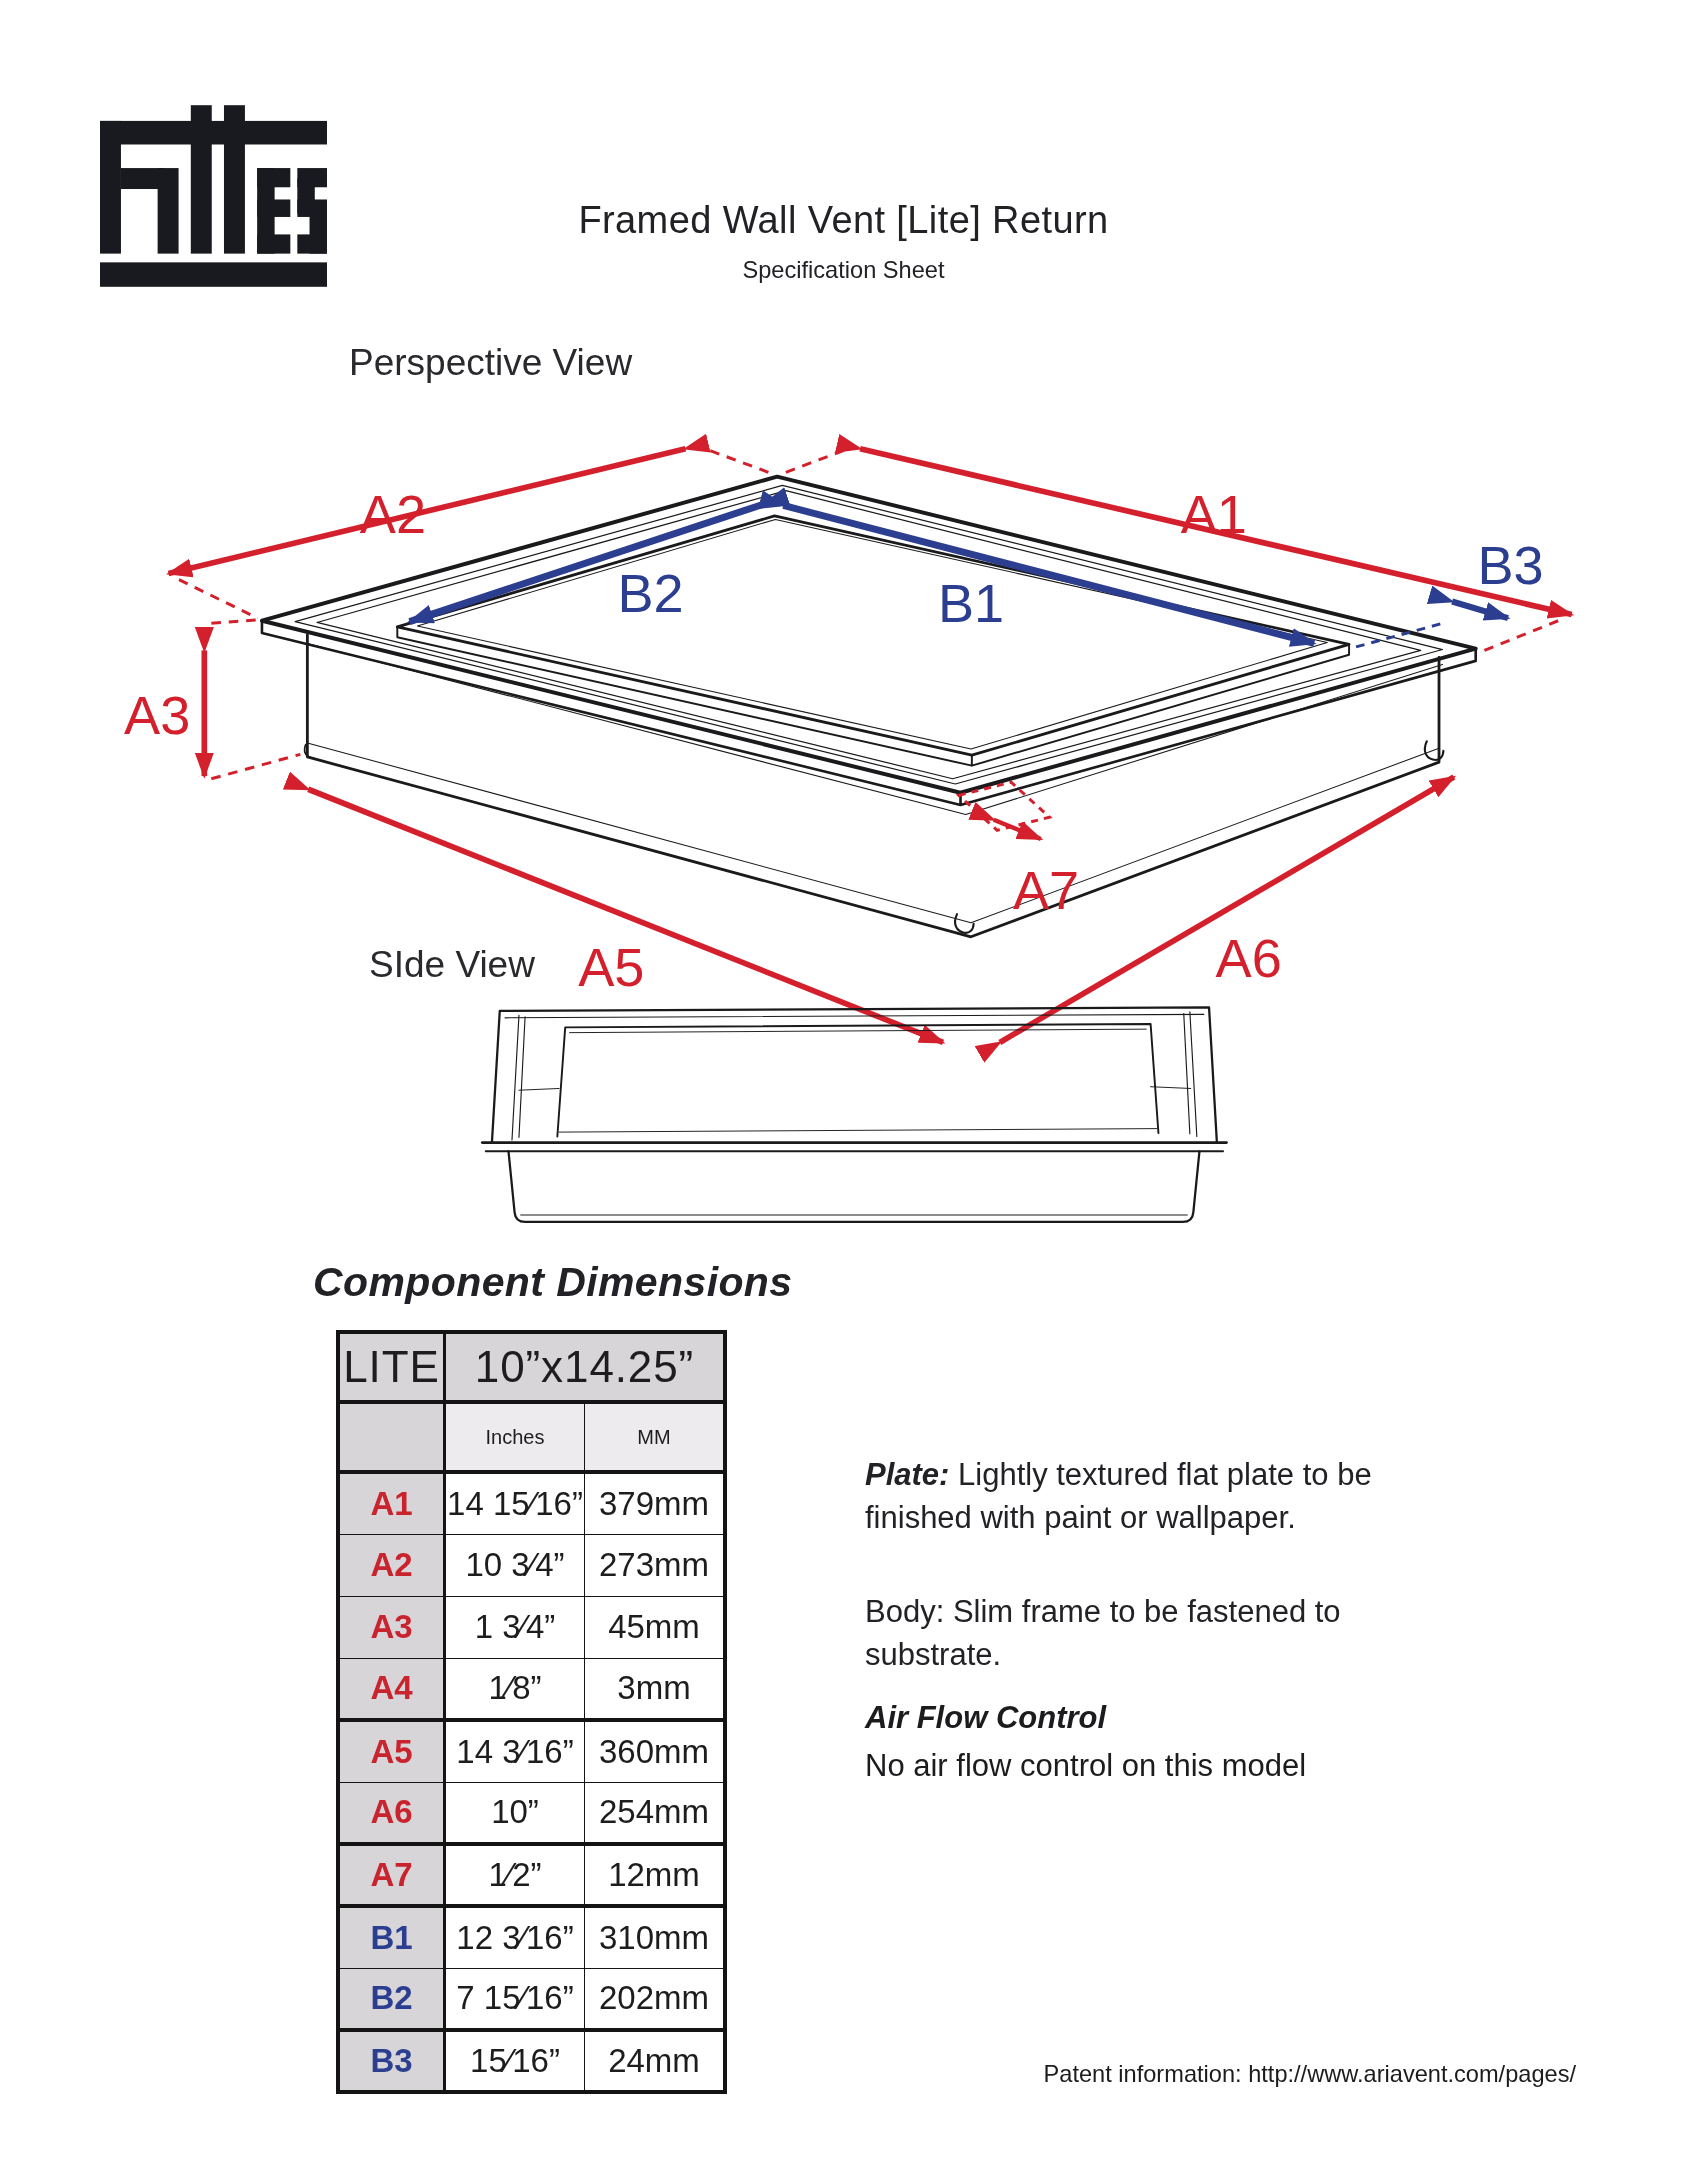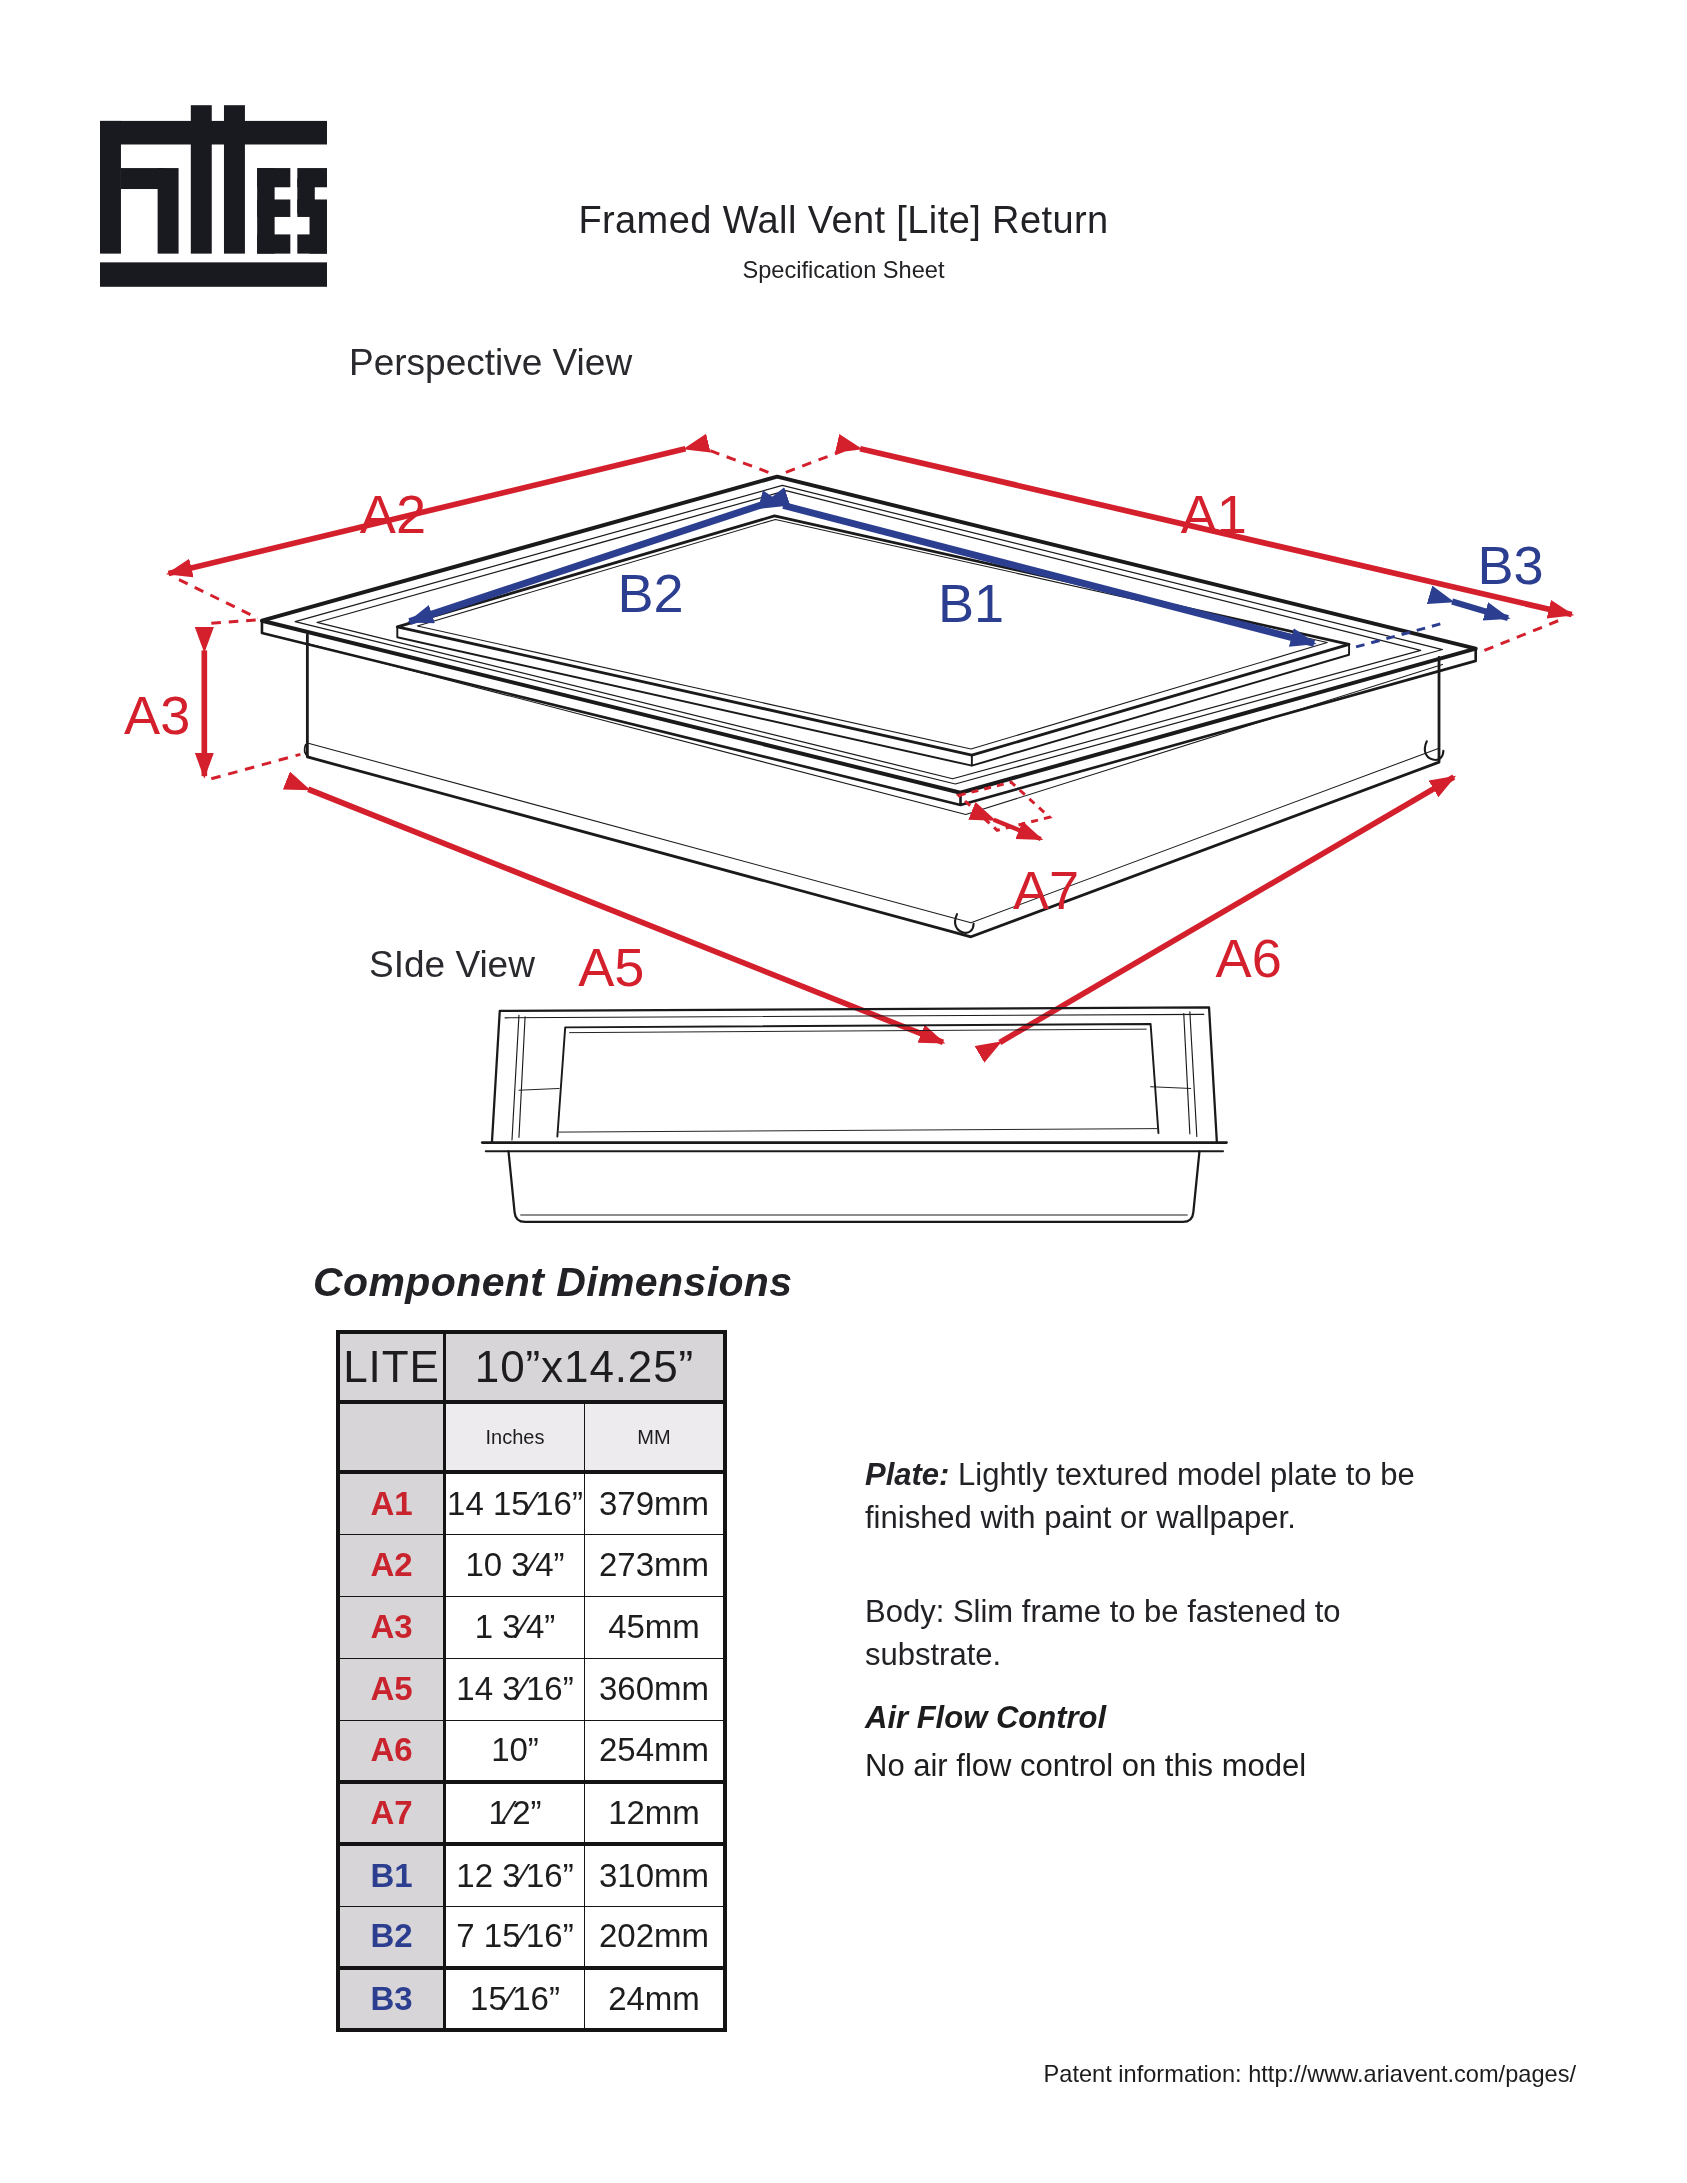--- a/index.html
+++ b/index.html
@@ -197,20 +197,25 @@
   <tr>
         <td class="c-label lab lab-a">A2</td>
         <td>10 3⁄4”</td>
         <td>273mm</td>
       </tr>
   <tr>
         <td class="c-label lab lab-a">A3</td>
         <td>1 3⁄4”</td>
         <td>45mm</td>
       </tr>
+  <tr class="thick">
+        <td class="c-label lab lab-a">A4</td>
+        <td>1⁄8”</td>
+        <td>3mm</td>
+      </tr>
   <tr>
         <td class="c-label lab lab-a">A5</td>
         <td>14 3⁄16”</td>
         <td>360mm</td>
       </tr>
   <tr class="thick">
         <td class="c-label lab lab-a">A6</td>
         <td>10”</td>
         <td>254mm</td>
       </tr>
@@ -231,20 +236,20 @@
       </tr>
   <tr>
         <td class="c-label lab lab-b">B3</td>
         <td>15⁄16”</td>
         <td>24mm</td>
       </tr>
 </tbody>
   </table>
 
 <div id="components" class="abs">
-  <div class="para p-plate"><span class="lead-bi">Plate:</span><span> Lightly textured model plate to be finished with paint or wallpaper.</span></div>
+  <div class="para p-plate"><span class="lead-bi">Plate:</span><span> Lightly textured flat plate to be finished with paint or wallpaper.</span></div>
   <div class="para p-body"><span class="lead-b">Body:</span><span> Slim frame to be fastened to substrate.</span></div>
   <div class="afc-head">Air Flow Control</div>
   <div class="afc-text">No air flow control on this model</div>
 </div>
 
 <div id="patent" class="abs">Patent information: http://www.ariavent.com/pages/</div>
 
 
 </body></html>

